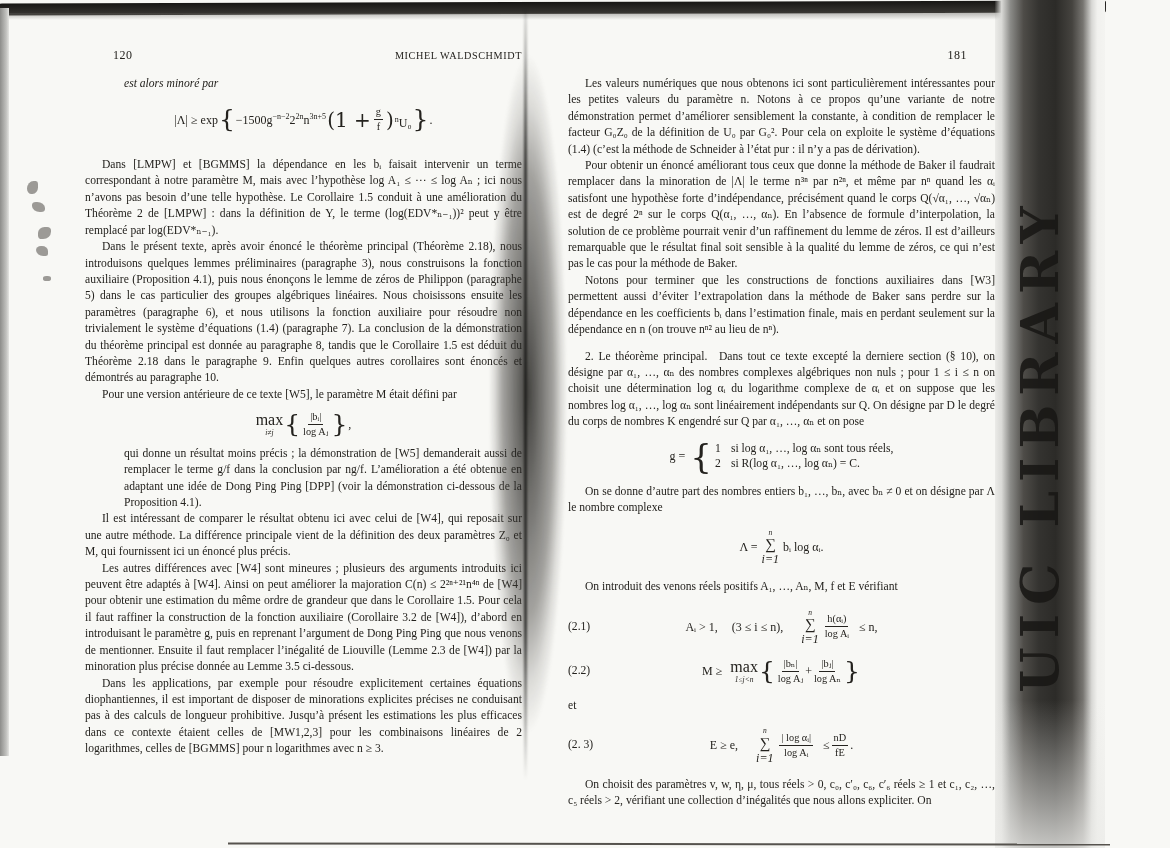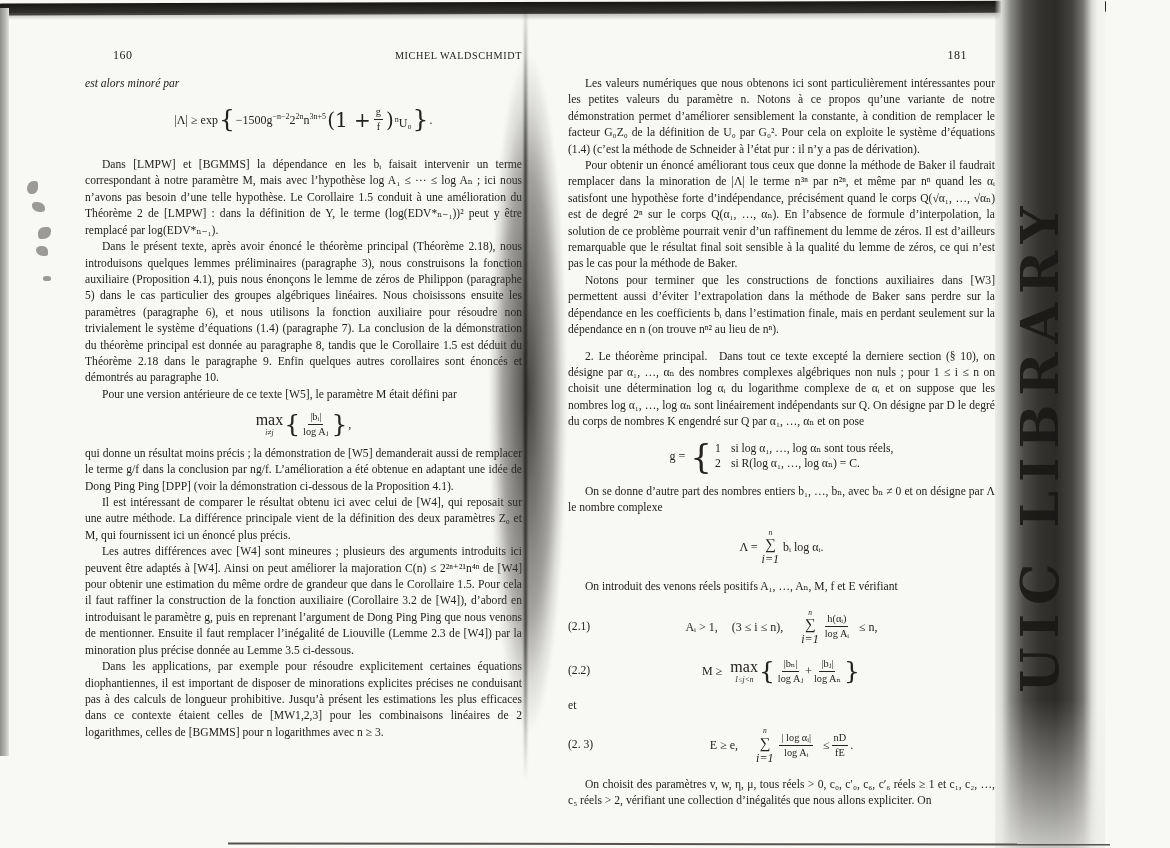--- a/index.html
+++ b/index.html
@@ -49,21 +49,21 @@
   .page-left  { left:85px;  width:437px; }
   .page-right { left:568px; width:427px; }
   .page-header { position:relative; height:16px; margin-bottom:12px; }
   .pagenum { position:absolute; top:0; font-size:12px; letter-spacing:.5px; }
   .pagenum.pl { left:28px; }
   .pagenum.pr { right:28px; }
   .rhead { position:absolute; left:0; right:0; top:2px; text-align:right;
     font-size:10.2px; letter-spacing:.6px; }
   .bodytext { font-size:11.6px; line-height:16.4px; text-align:justify; }
   .para { margin:0; text-indent:17px; }
-  .noind { text-indent:0; }
+  .noind { text-indent:0;margin-left:39px; }
   .lead { font-style:italic; margin-bottom:2px; }
   .bold { font-weight:400; }
   
   .eq { display:flex; justify-content:center; align-items:center;
     font-size:12px; line-height:1; text-align:center; text-indent:0; }
   .eq-main { margin:14px 0 24px; }
   .eq-max  { margin:8px 0; }
   .eq-g    { margin:10px 0 12px; }
   .eq-lam  { margin:12px 0 14px; }
   .eqrow { position:relative; margin:13px 0; text-indent:0; }
@@ -106,21 +106,21 @@
   <div class="pencil-marks">
     <span class="pm1"></span>
     <span class="pm2"></span>
     <span class="pm3"></span>
     <span class="pm4"></span>
     <span class="pm5"></span>
   </div>
 
   <div class="page page-left">
     <div class="page-header">
-      <span class="pagenum pl">160</span>
+      <span class="pagenum pl">120</span>
       <span class="rhead">MICHEL WALDSCHMIDT</span>
     </div>
     <div class="bodytext">
 
       <p class="para noind lead">est alors minoré par</p>
 
       <div class="eq eq-main">
         <span>|Λ| ≥ exp</span>
         <span class="bbr">{</span>
         <span><span>−1500g</span><span class="e">−n−2</span><span>2</span><span class="e">2n</span><span>n</span><span class="e">3n+5</span></span>

